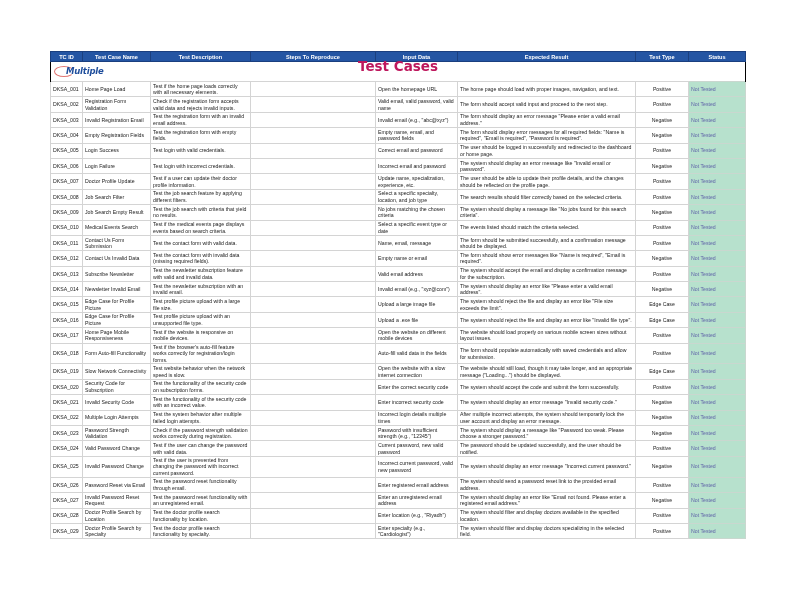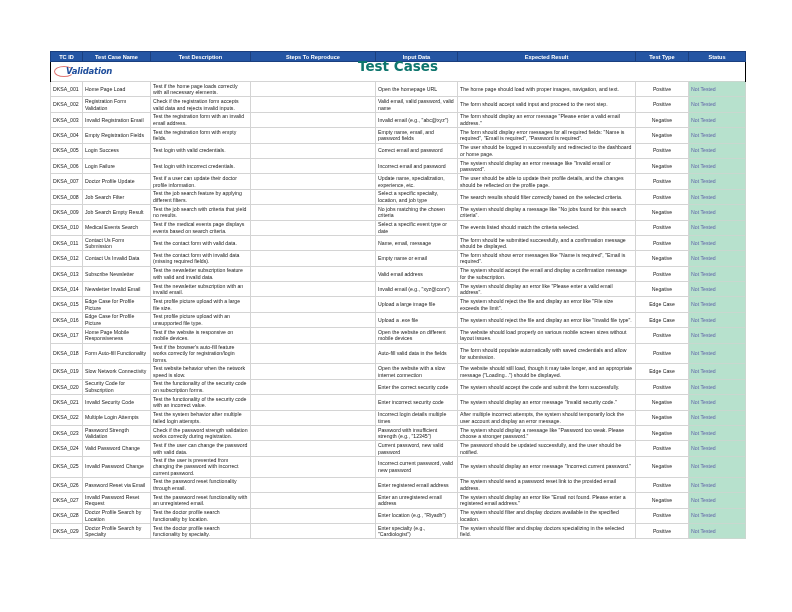--- a/index.html
+++ b/index.html
@@ -5,21 +5,21 @@
   html, body { margin: 0; padding: 0; background: #ffffff; }
   body { width: 792px; height: 612px; position: relative; overflow: hidden;
          font-family: "Liberation Sans", sans-serif; }
   .sheet { position: absolute; left: 50px; top: 51px; width: 695px; }
   table { border-collapse: collapse; width: 695px; table-layout: fixed; }
   .title-row td { height: 19px; border: 1px solid #000; border-bottom: none; padding: 0; position: relative; }
   .title-cell { position: relative; height: 19px; }
   .logo { position: absolute; left: 3px; top: 3px; height: 13px; display: flex; align-items: center; }
   .logo-swoosh { width: 18px; height: 9px; border: 1.5px solid #d9534f; border-radius: 50%; border-right-color: transparent; position: absolute; left: 0; top: 1px; opacity: .8; }
   .logo-text { position: relative; left: 12px; font-family: "DejaVu Sans", sans-serif; font-style: italic; font-weight: bold; font-size: 8.5px; color: #1f4e9c; letter-spacing: -0.2px; }
-  .page-title { position: absolute; left: 0; right: 0; top: 1px; text-align: center; font-family: "DejaVu Sans", sans-serif; font-weight: bold; font-size: 13.5px; color: #0f766e; }
+  .page-title { position: absolute; left: 0; right: 0; top: 1px; text-align: center; font-family: "DejaVu Sans", sans-serif; font-weight: bold; font-size: 13.5px; color: #be185d; }
   thead th { background: #2455a3; color: #ffffff; font-size: 5.6px; font-weight: bold; height: 9px; padding: 0; border: 1px solid #1a3f7f; text-align: center; white-space: nowrap; }
   tbody td { border: 1px solid #d4d4d4; font-size: 5.2px; color: #222; padding: 0 2px; vertical-align: middle; line-height: 6.6px; }
   tbody td.tcid { white-space: nowrap; padding-left: 2px; }
   tbody td.ttype { text-align: center; }
   tbody td.status { background: #b7e1cd; color: #6064a8; border-color: #c9d7cf; }
   tbody tr { height: 15.4px; }
   tbody tr.tall { height: 21px; }
   .col-id { width: 32px; } .col-name { width: 68px; } .col-desc { width: 100px; }
   .col-steps { width: 125px; } .col-input { width: 82px; } .col-exp { width: 178px; }
   .col-type { width: 53px; } .col-status { width: 57px; }
@@ -38,21 +38,21 @@
         <col class="col-exp">
         <col class="col-type">
         <col class="col-status">
     </colgroup>
     <tbody>
       <tr class="title-row">
         <td colspan="8">
           <div class="title-cell">
             <div class="logo">
               <span class="logo-swoosh"></span>
-              <span class="logo-text">Validation</span>
+              <span class="logo-text">Multiple</span>
             </div>
             <div class="page-title">Test Cases</div>
           </div>
         </td>
       </tr>
     </tbody>
     <thead>
       <tr>
         <th>TC ID</th>
         <th>Test Case Name</th>

